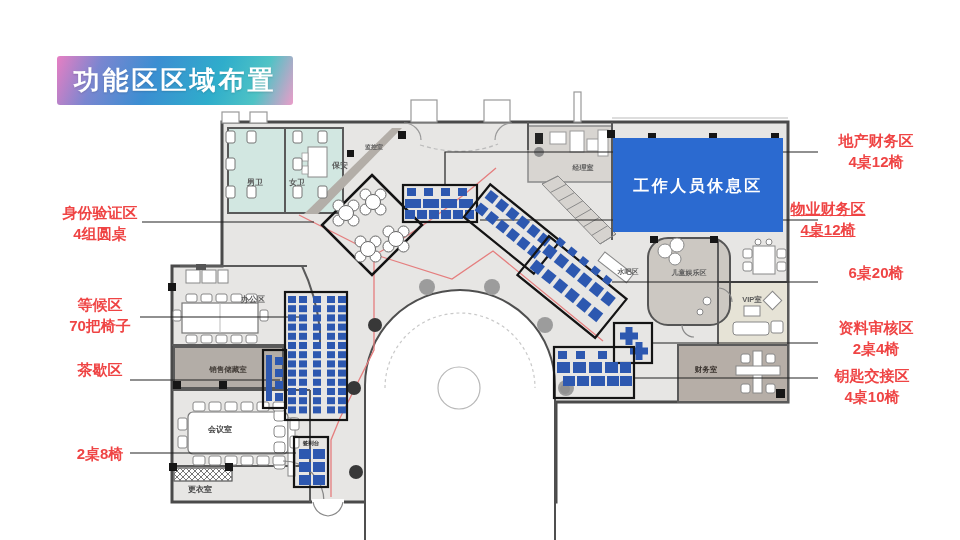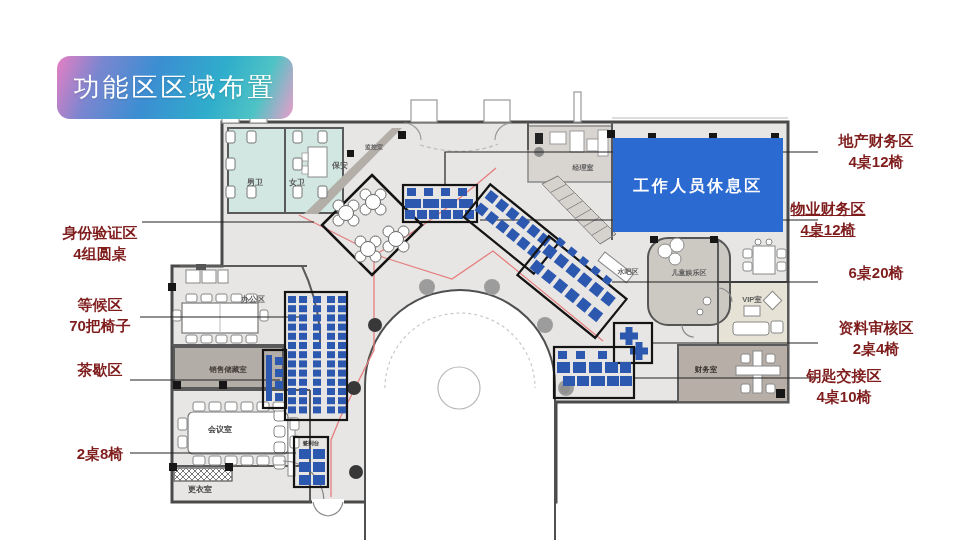--- a/index.html
+++ b/index.html
@@ -4,29 +4,29 @@
 <style>
   html,body{margin:0;padding:0;}
   body{
     width:960px;height:540px;position:relative;overflow:hidden;
     background:#ffffff;
     font-family:"Liberation Sans","DejaVu Sans",sans-serif;
   }
   .stage{position:absolute;inset:0;}
   svg{position:absolute;left:0;top:0;}
   .title-badge{
-    position:absolute;left:57px;top:56px;width:236px;height:63px;
-    border-radius:13px;
+    position:absolute;left:57px;top:56px;width:236px;height:49px;
+    border-radius:3px;
     background:linear-gradient(112deg,#e77fc3 0%,#7a86d0 18%,#3b8ed2 40%,#2fadcb 66%,#4fc3c5 84%,#eb9cc9 100%);
-    color:#ffffff;font-size:26px;font-weight:normal;letter-spacing:3px;
+    color:#ffffff;font-size:26px;font-weight:bold;letter-spacing:3px;
     display:flex;align-items:center;justify-content:center;
     text-shadow:0 1px 2px rgba(0,0,0,0.15);
   }
   .callout{
-    position:absolute;width:140px;text-align:center;color:#7f1d1d;
+    position:absolute;width:140px;text-align:center;color:#ef4444;
     font-size:15px;font-weight:bold;line-height:21px;white-space:nowrap;
   }
   .callout .sub{font-size:15px;}
 </style>
 </head>
 <body>
 
 <div class="stage">
 
   <svg width="960" height="540" viewBox="0 0 960 540">
@@ -468,21 +468,21 @@
       <text x="628" y="274" font-size="7">水吧区</text>
       <text x="689" y="275" font-size="7">儿童娱乐区</text>
       <text x="752" y="302" font-size="7.5">VIP室</text>
       <text x="706" y="372" font-size="7.5" fill="#3a332e">财务室</text>
       <text x="311" y="445" font-size="5.5" fill="#222">签到台</text>
     </g>
   </svg>
 
   <div class="title-badge">功能区区域布置</div>
 
-  <div class="callout" style="left:30px;top:202px;margin-top:20px;">
+  <div class="callout" style="left:30px;top:202px;">
     <div>身份验证区</div>
     <div class="sub">4组圆桌</div>
   </div>
   <div class="callout" style="left:30px;top:294px;">
     <div>等候区</div>
     <div class="sub">70把椅子</div>
   </div>
   <div class="callout" style="left:30px;top:359px;">
     <div>茶歇区</div>
   </div>
@@ -498,18 +498,18 @@
     <div>物业财务区</div>
     <div class="sub">4桌12椅</div>
   </div>
   <div class="callout" style="left:806px;top:262px;">
     <div class="sub">6桌20椅</div>
   </div>
   <div class="callout" style="left:806px;top:317px;">
     <div>资料审核区</div>
     <div class="sub">2桌4椅</div>
   </div>
-  <div class="callout" style="left:774px;top:365px;">
+  <div class="callout" style="left:802px;top:365px;">
     <div>钥匙交接区</div>
     <div class="sub">4桌10椅</div>
   </div>
 
 </div>
 
 </body></html>

